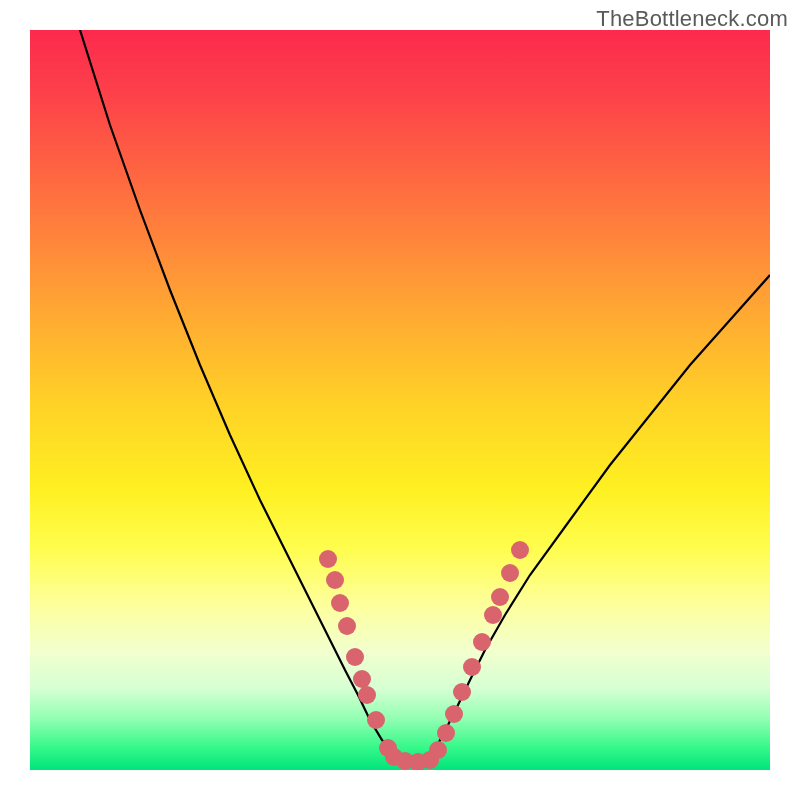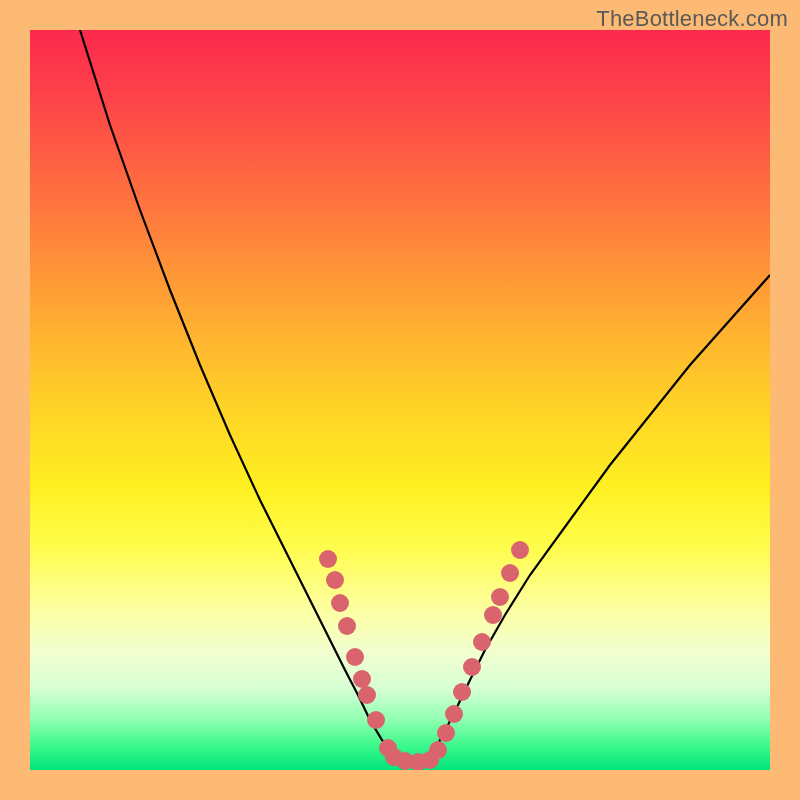--- a/index.html
+++ b/index.html
@@ -8,21 +8,21 @@
     width: 800px;
     height: 800px;
     overflow: hidden;
     background: #000;
     font-family: Arial, Helvetica, sans-serif;
   }
   .stage {
     position: relative;
     width: 800px;
     height: 800px;
-    background: #fdba74;
+    background: #ffffff;
   }
   .watermark {
     position: absolute;
     top: 6px;
     right: 12px;
     color: #5a5a5a;
     font-size: 22px;
     font-weight: 500;
     letter-spacing: 0.2px;
     z-index: 10;

